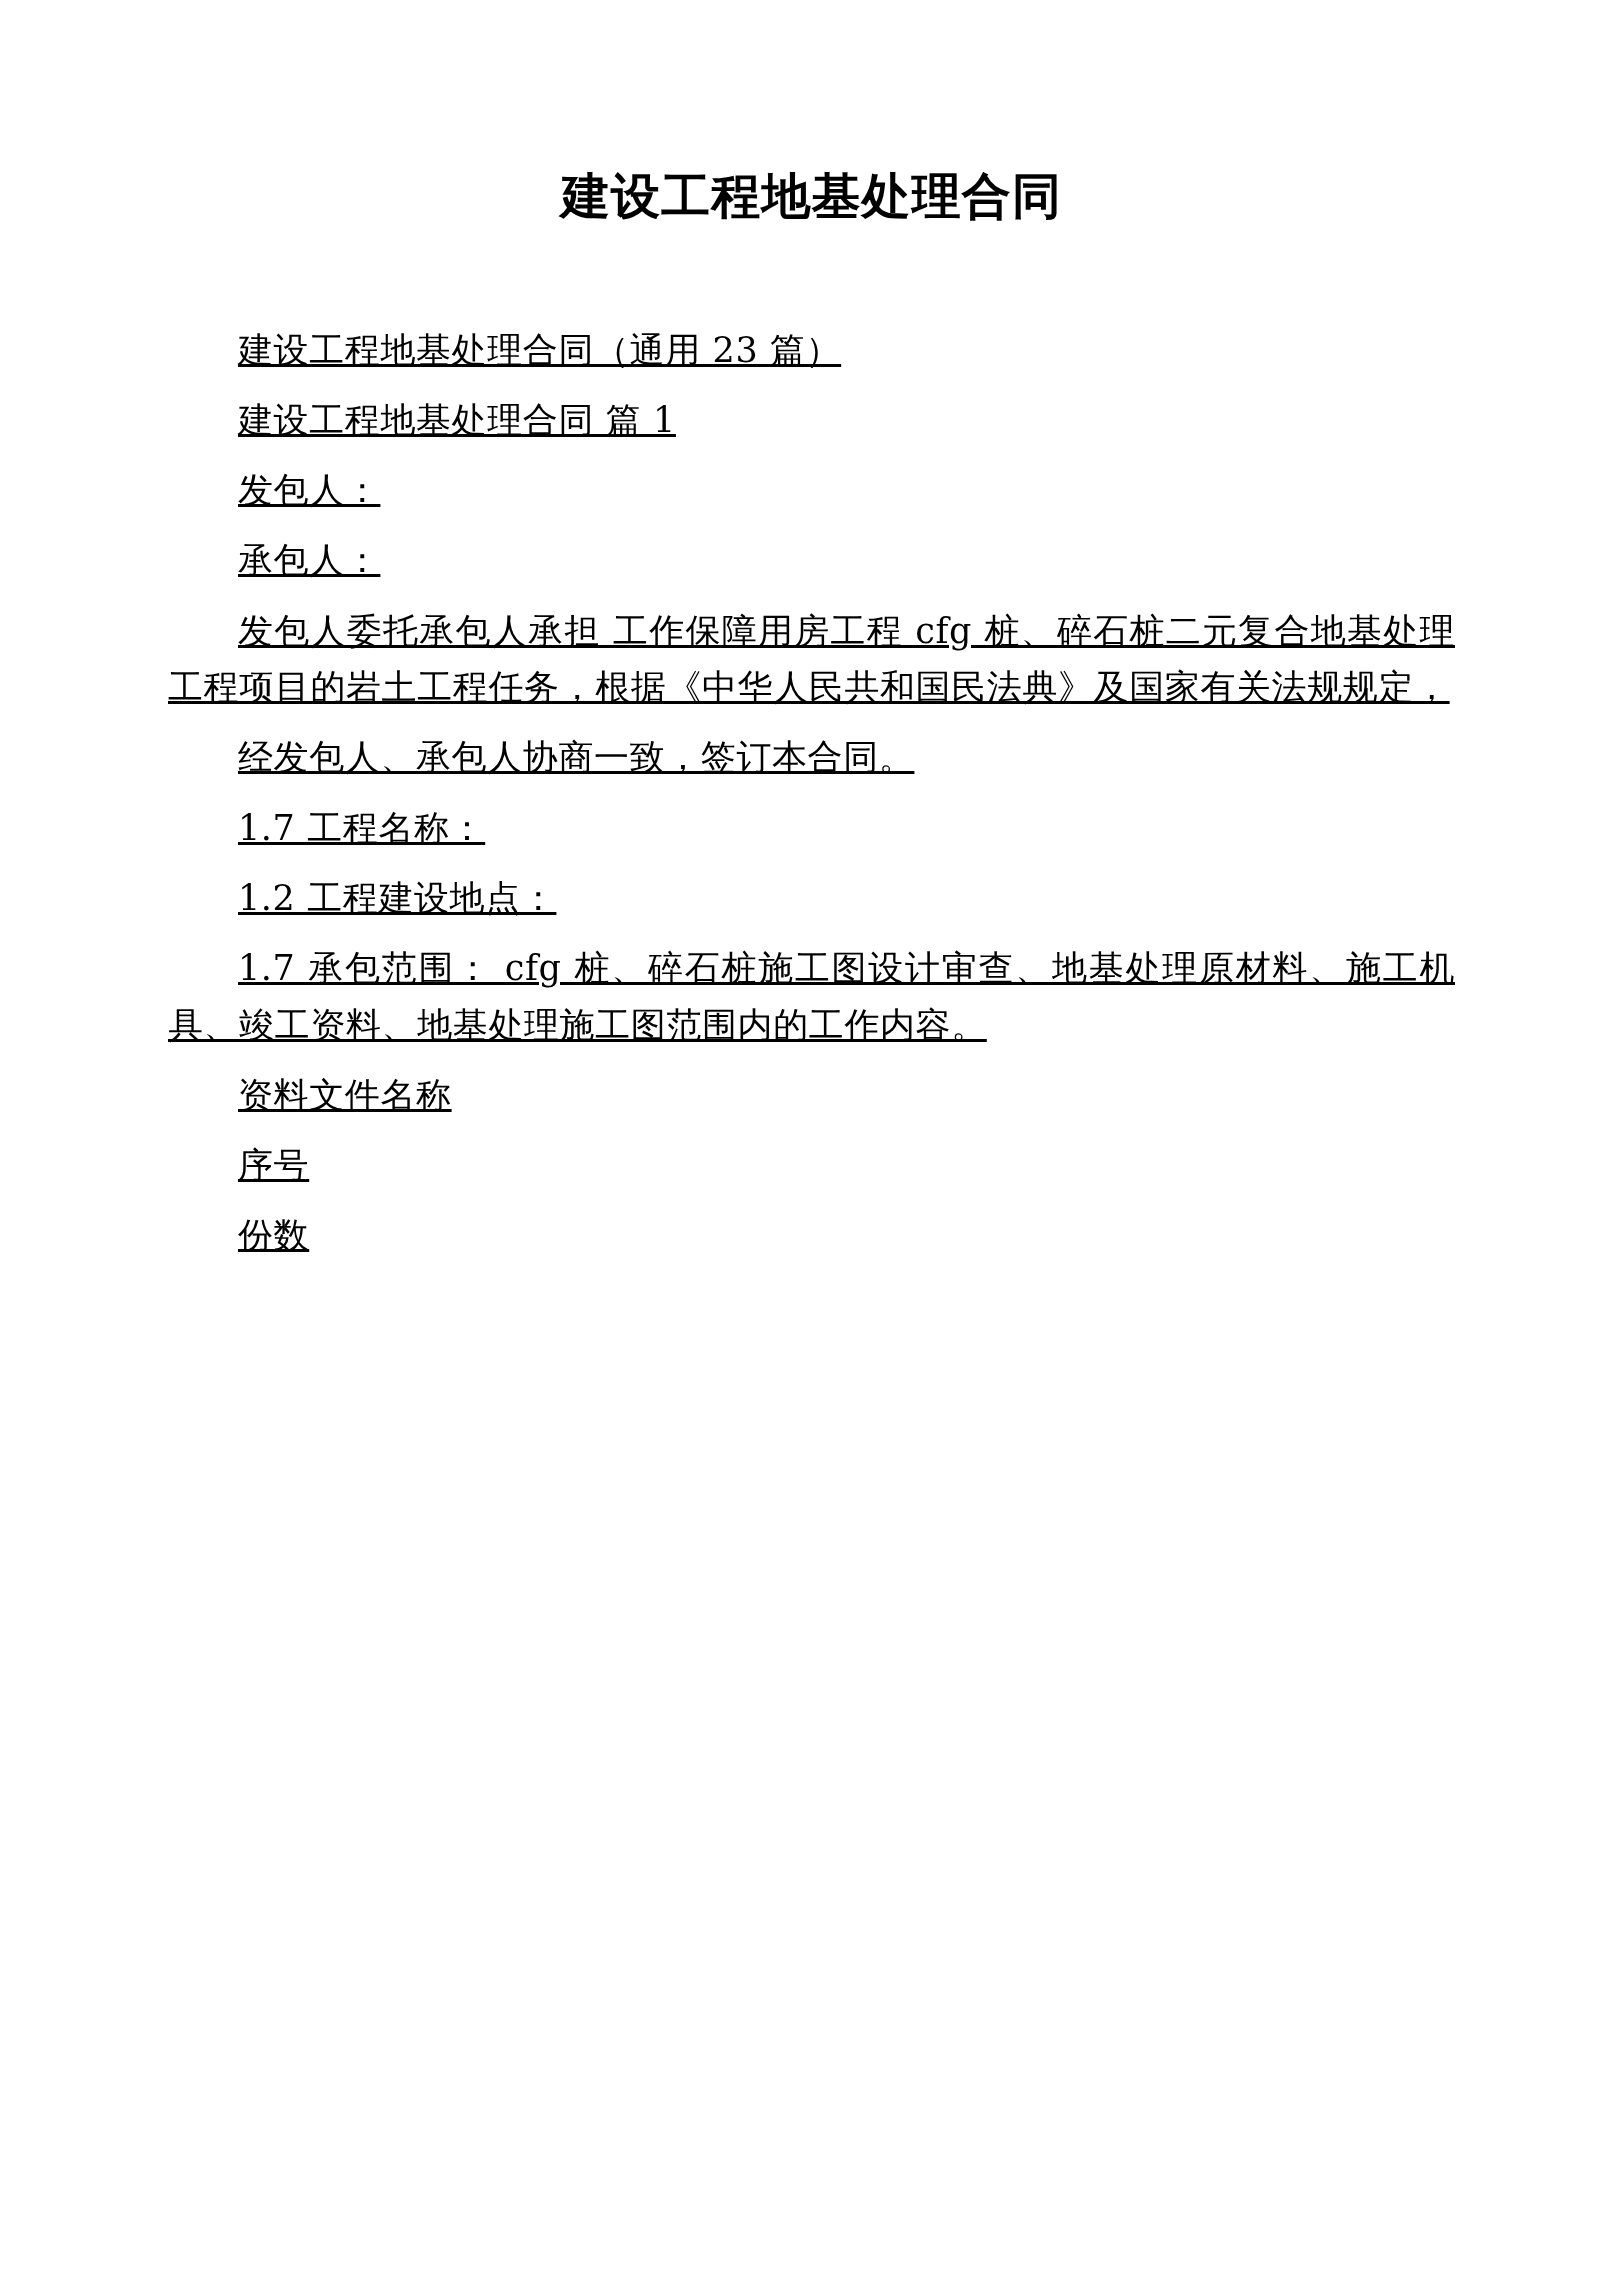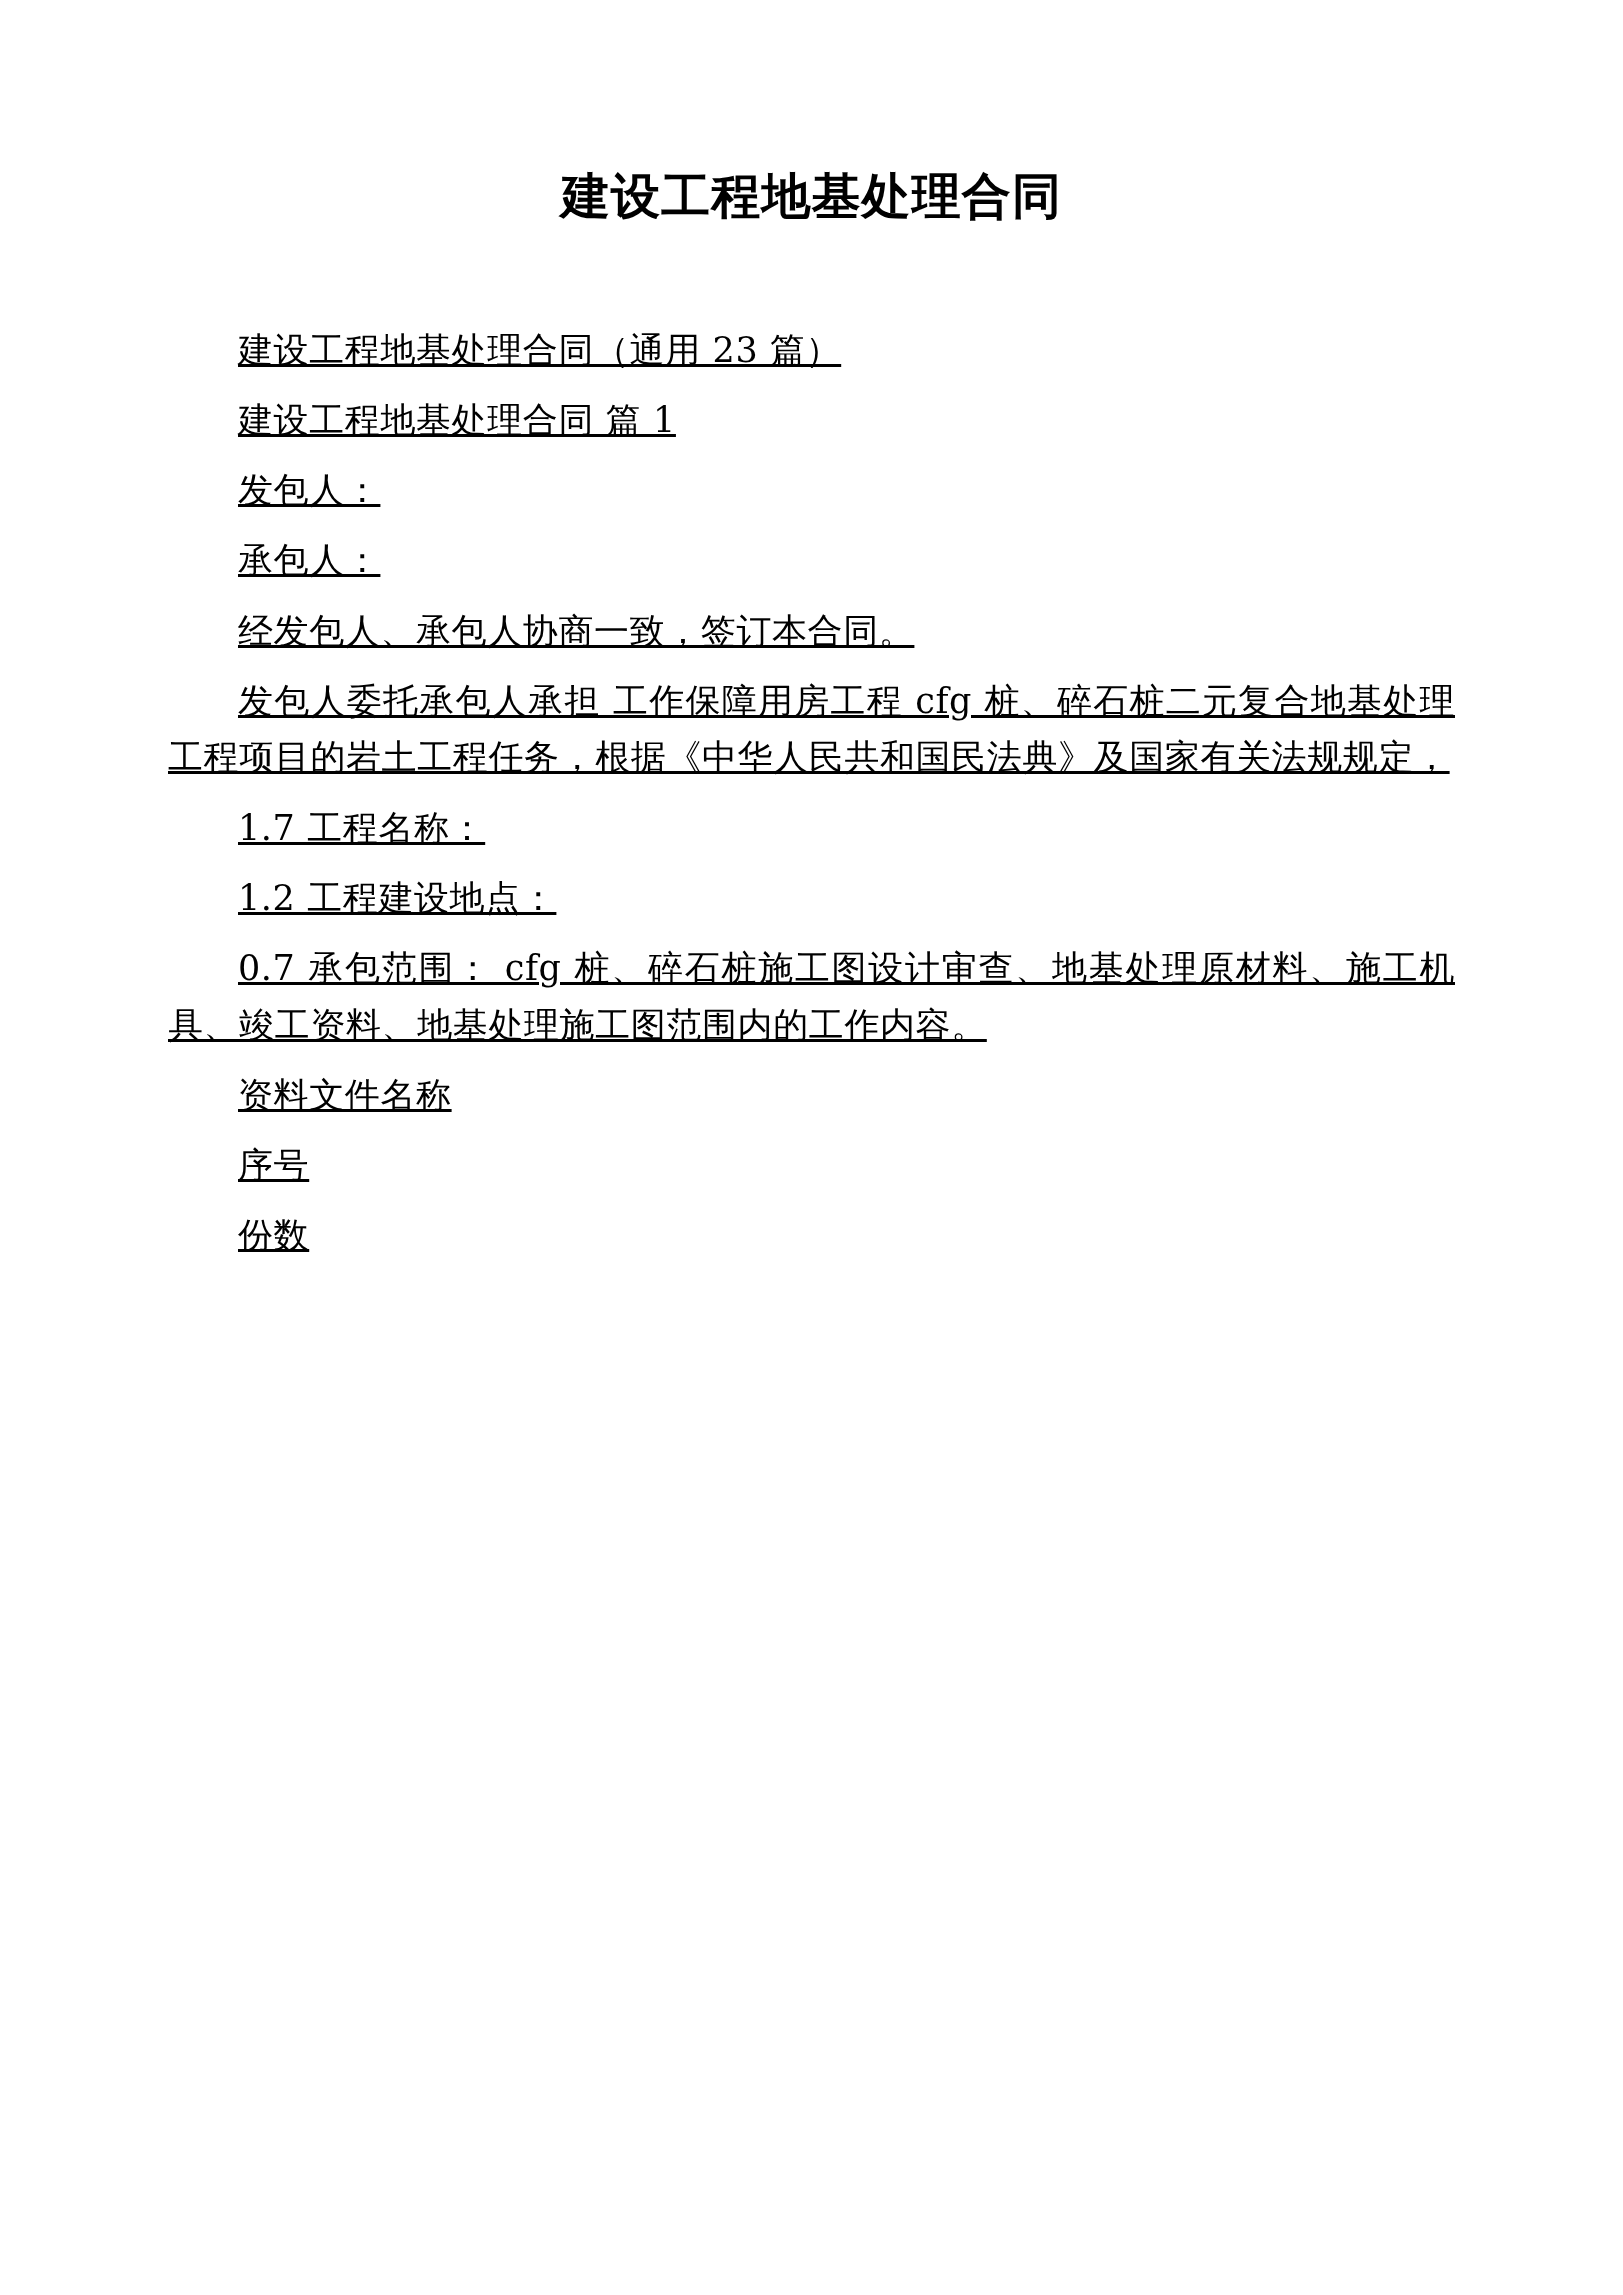--- a/index.html
+++ b/index.html
@@ -48,24 +48,24 @@
 
 <div class="page">
 
   <h1 class="doc-title">建设工程地基处理合同</h1>
 
   <div class="body-block">
     <p class="para">建设工程地基处理合同（通用 23 篇）</p>
     <p class="para">建设工程地基处理合同 篇 1</p>
     <p class="para">发包人：</p>
     <p class="para">承包人：</p>
+    <p class="para">发包人委托承包人承担 工作保障用房工程 cfg 桩、碎石桩二元复合地基处理 工程项目的岩土工程任务，根据《中华人民共和国民法典》及国家有关法规规定，</p>
     <p class="para">经发包人、承包人协商一致，签订本合同。</p>
-    <p class="para">发包人委托承包人承担 工作保障用房工程 cfg 桩、碎石桩二元复合地基处理 工程项目的岩土工程任务，根据《中华人民共和国民法典》及国家有关法规规定，</p>
     <p class="para">1.7 工程名称：</p>
     <p class="para">1.2 工程建设地点：</p>
-    <p class="para">0.7 承包范围： cfg 桩、碎石桩施工图设计审查、地基处理原材料、施工机具、竣工资料、地基处理施工图范围内的工作内容。</p>
+    <p class="para">1.7 承包范围： cfg 桩、碎石桩施工图设计审查、地基处理原材料、施工机具、竣工资料、地基处理施工图范围内的工作内容。</p>
     <p class="para">资料文件名称</p>
     <p class="para">序号</p>
     <p class="para">份数</p>
   </div>
 
 </div>
 
 
 </body></html>

